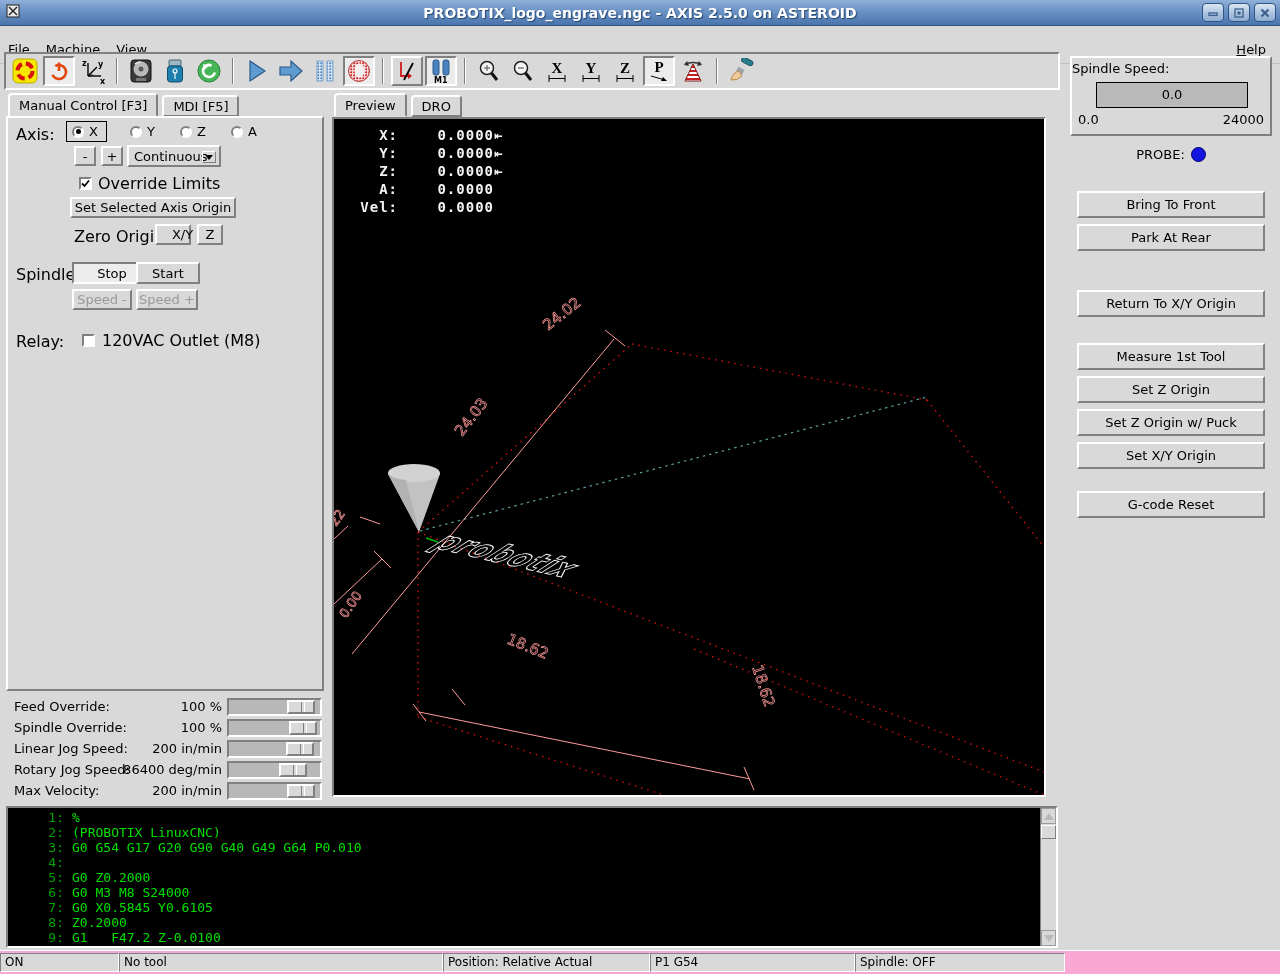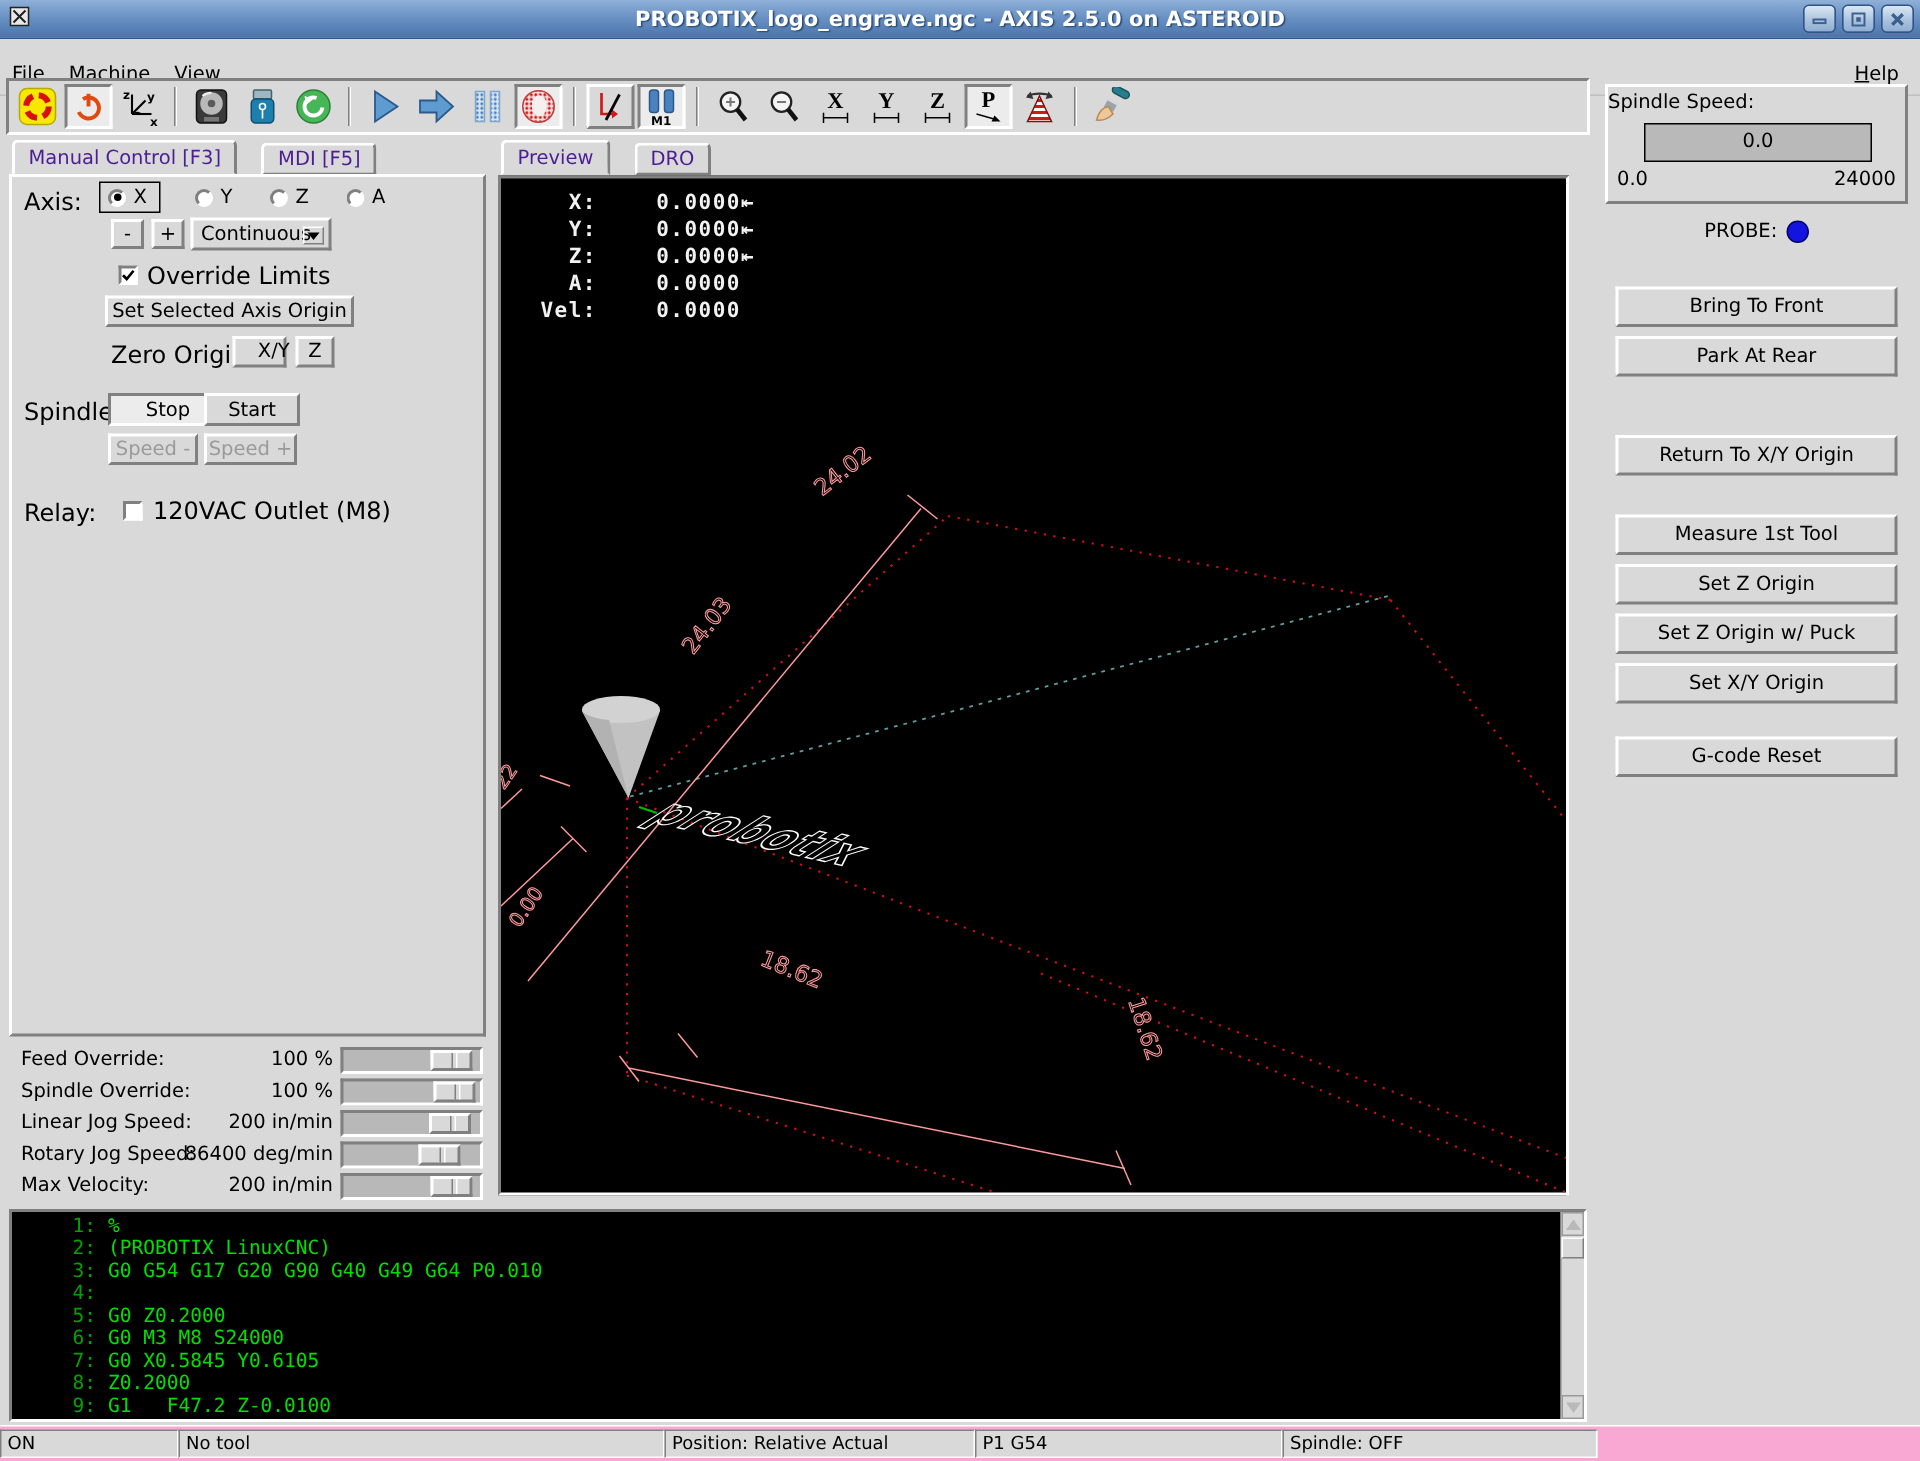--- a/index.html
+++ b/index.html
@@ -52,23 +52,23 @@
   .checkbox { width:13px; height:13px; background:#ffffff; border:2px solid;
               border-color:#808080 #ffffff #ffffff #808080; display:inline-flex;
               align-items:center; justify-content:center; }
   .radio { width:12px; height:12px; border-radius:50%; background:#ffffff; border:2px solid;
            border-color:#808080 #ffffff #ffffff #808080; display:inline-flex;
            align-items:center; justify-content:center; }
   .radio .dot { width:5px; height:5px; border-radius:50%; background:#000; }
 
   
   .tabstrip { position:absolute; display:flex; align-items:flex-end; }
-  .tab { font-size:13px; color:#4c1d95; padding:3px 9px 2px 9px; background:#d9d9d9;
+  .tab { font-size:13px; color:#000000; padding:3px 9px 2px 9px; background:#d9d9d9;
          border:2px solid; border-color:#ffffff #808080 transparent #ffffff;
-         border-radius:4px 4px 0 0; margin-right:16px;text-align:right; }
+         border-radius:4px 4px 0 0; margin-right:4px;text-align:right; }
   .tab.inactive { padding-top:2px; padding-bottom:1px; border-color:#ffffff #808080 #808080 #ffffff; }
   .panelbox { position:absolute; border:2px solid; border-color:#ffffff #808080 #808080 #ffffff; background:#d9d9d9; }
 
   .slider-row { position:absolute; left:10px; width:314px; height:21px; font-size:13px; color:#000; }
   .slider-row .slabel { position:absolute; left:4px; top:2px; }
   .slider-row .svalue { position:absolute; right:102px; top:2px; }
   .strough { position:absolute; right:2px; top:1px; width:95px; height:18px; background:#b8b8b8;
              border:2px solid; border-color:#808080 #ffffff #ffffff #808080; }
   .sthumb { position:absolute; top:0; width:28px; height:14px; background:#d9d9d9;
             border:2px solid; border-color:#ffffff #808080 #808080 #ffffff; }

